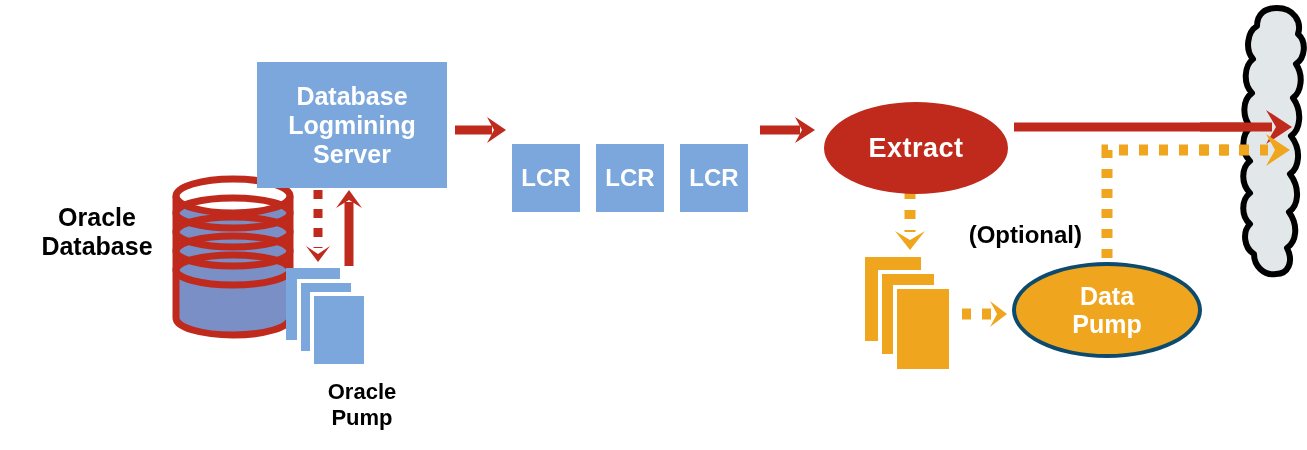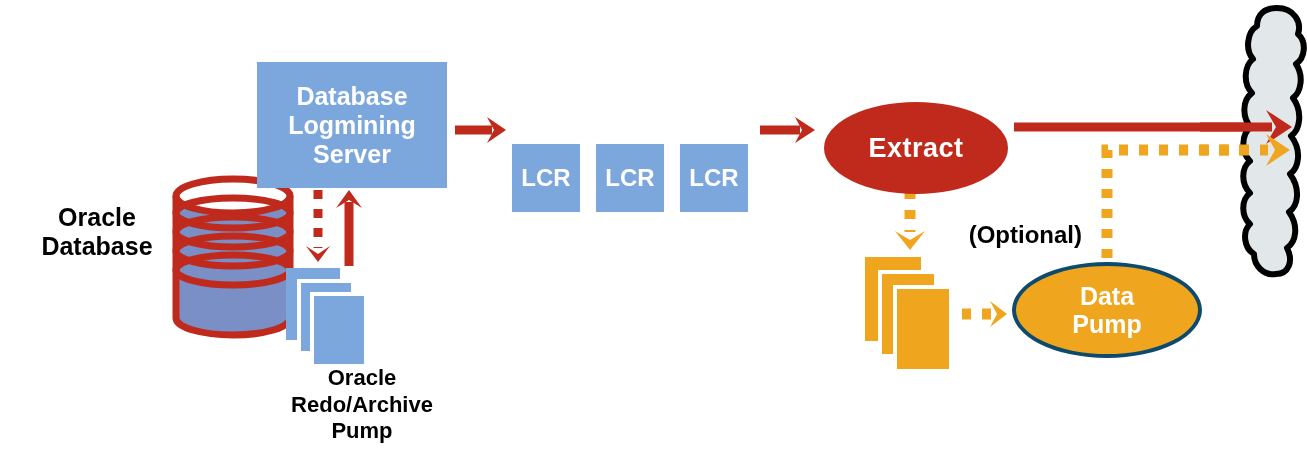--- a/index.html
+++ b/index.html
@@ -266,17 +266,16 @@
 
   <div class="node" id="node-data-pump">
     <div>
       <div>Data</div>
       <div>Pump</div>
     </div>
   </div>
 
   <div class="node" id="label-redo-logs">
     <span>Oracle</span>
-    <span>Redo/Archive</span>
     <span>Pump</span>
   </div>
 
 </div>
 
 </body></html>

